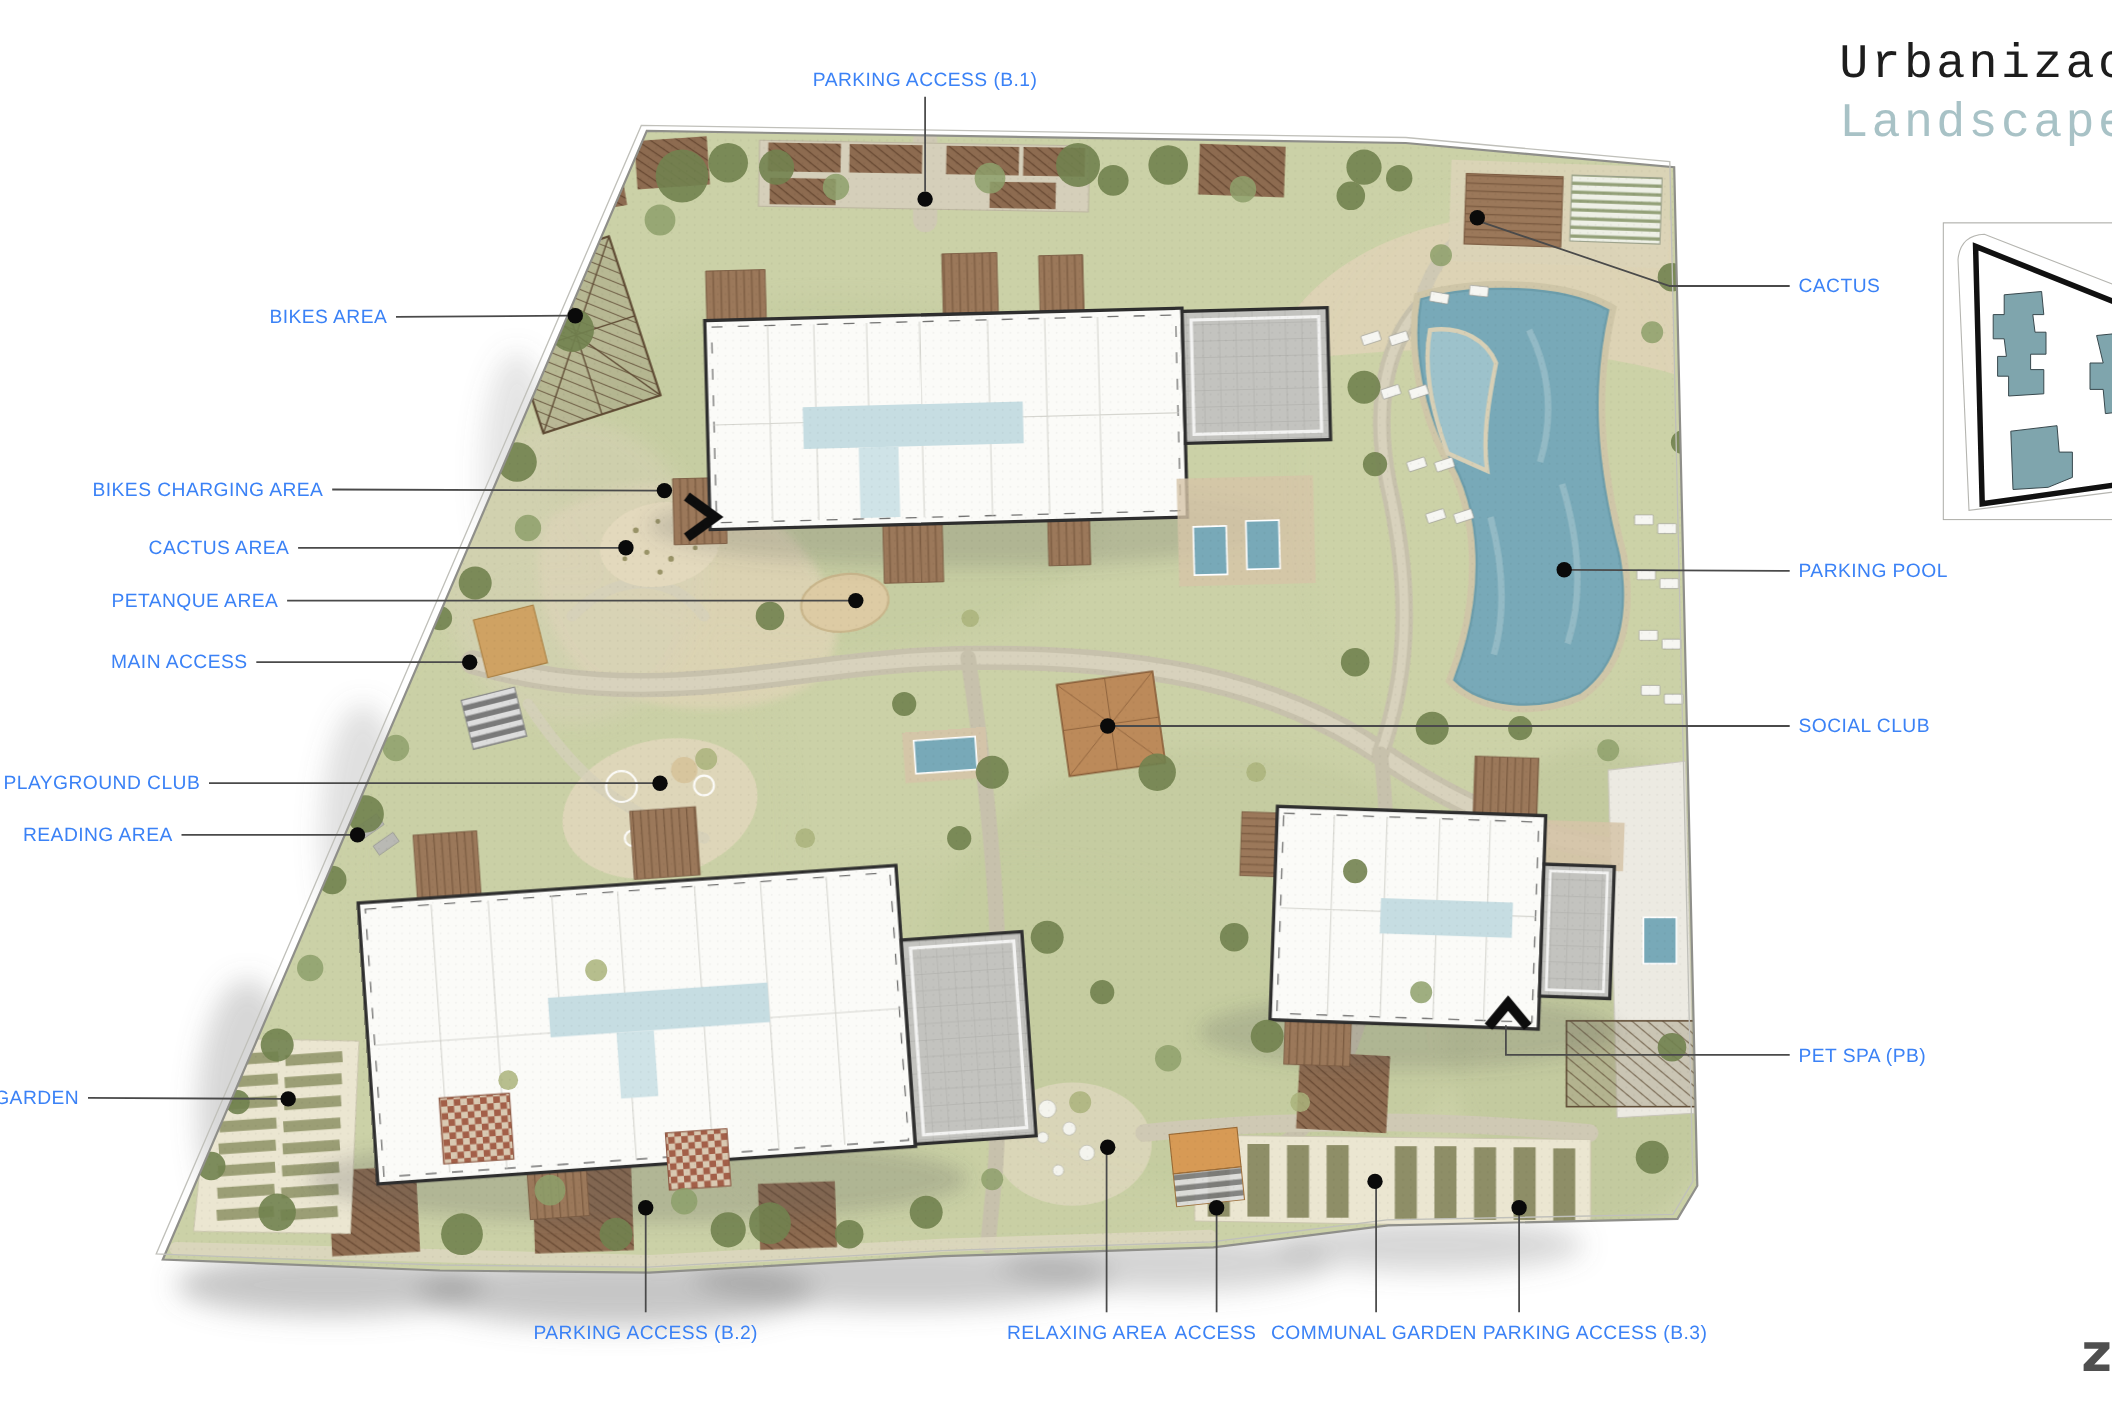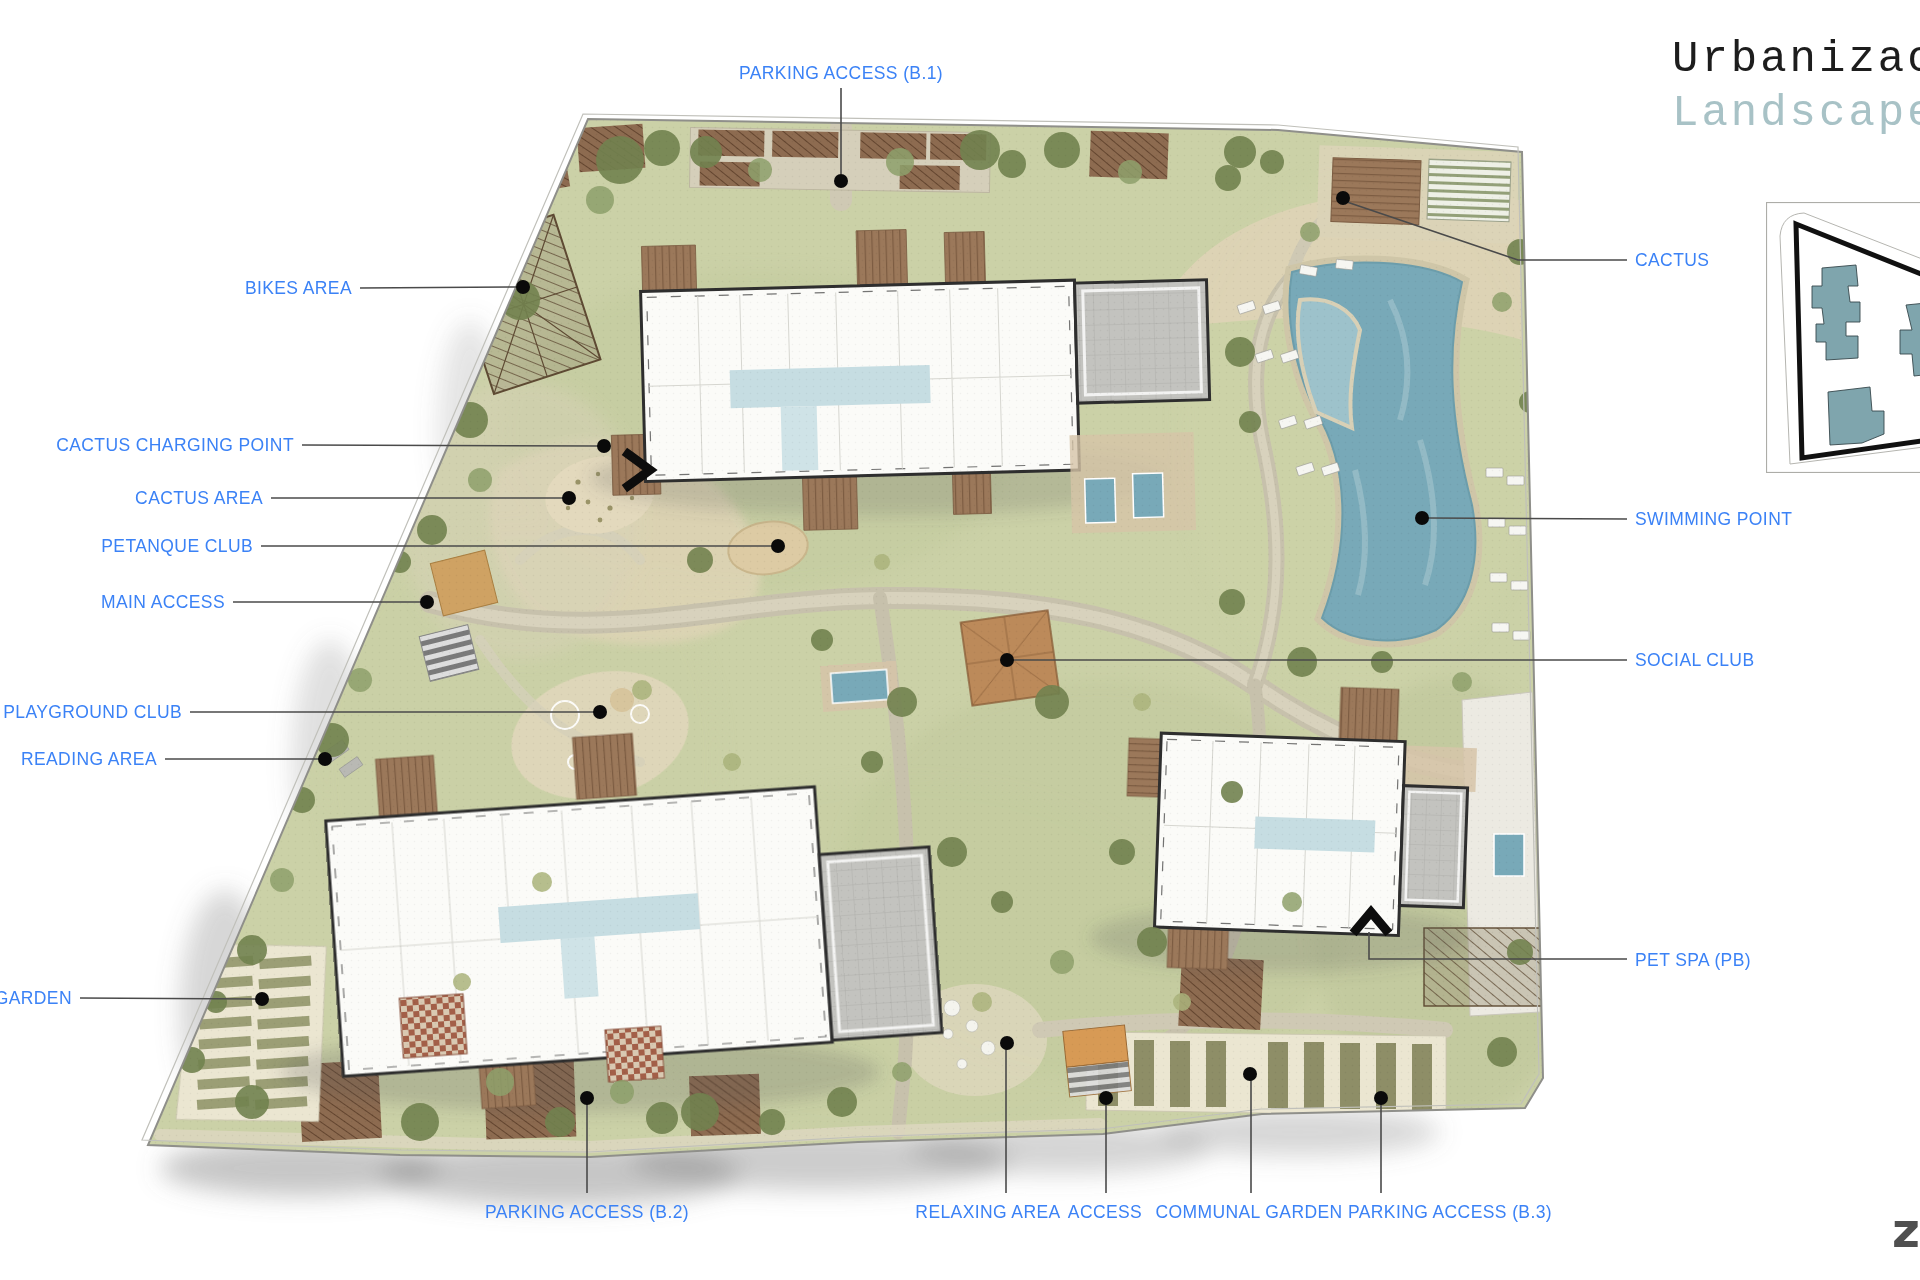--- a/index.html
+++ b/index.html
@@ -458,34 +458,34 @@
       <polyline points="1627,519 1428,518" class="leader"></polyline>
       <circle cx="1422" cy="518" r="7" class="dot"></circle>
       <polyline points="1627,660 1013,660" class="leader"></polyline>
       <circle cx="1007" cy="660" r="7" class="dot"></circle>
       <polyline points="1627,959 1369,959 1369,932" class="leader"></polyline>
     </svg>
 
 <div id="label-layer" style="position:absolute;left:0;top:0;width:1920px;height:1280px;">
       <div class="callout center" style="top: 73px; left: 841px;">PARKING ACCESS (B.1)</div>
       <div class="callout right" style="top: 288px; right: 1568px;">BIKES AREA</div>
-      <div class="callout right" style="top: 445px; right: 1626px;">CACTUS CHARGING POINT</div>
+      <div class="callout right" style="top: 445px; right: 1626px;">BIKES CHARGING AREA</div>
       <div class="callout right" style="top: 498px; right: 1657px;">CACTUS AREA</div>
-      <div class="callout right" style="top: 546px; right: 1667px;">PETANQUE CLUB</div>
+      <div class="callout right" style="top: 546px; right: 1667px;">PETANQUE AREA</div>
       <div class="callout right" style="top: 602px; right: 1695px;">MAIN ACCESS</div>
       <div class="callout right" style="top: 712px; right: 1738px;">PLAYGROUND CLUB</div>
       <div class="callout right" style="top: 759px; right: 1763px;">READING AREA</div>
       <div class="callout right" style="top: 998px; right: 1848px;">L GARDEN</div>
       <div class="callout center" style="top: 1212px; left: 587px;">PARKING ACCESS (B.2)</div>
       <div class="callout center" style="top: 1212px; left: 976px; margin-left: 12px;">RELAXING AREA</div>
       <div class="callout center" style="top: 1212px; left: 1105px;">ACCESS</div>
       <div class="callout center" style="top: 1212px; left: 1249px;">COMMUNAL GARDEN</div>
       <div class="callout center" style="top: 1212px; left: 1450px;">PARKING ACCESS (B.3)</div>
       <div class="callout left" style="top: 260px; left: 1635px;">CACTUS</div>
-      <div class="callout left" style="top: 519px; left: 1635px;">SWIMMING POINT</div>
+      <div class="callout left" style="top: 519px; left: 1635px;">PARKING POOL</div>
       <div class="callout left" style="top: 660px; left: 1635px;">SOCIAL CLUB</div>
       <div class="callout left" style="top: 960px; left: 1635px;">PET SPA (PB)</div>
     </div>
 
 <div id="title-block">
   <div id="title-line1">Urbanizac</div>
   <div id="title-line2">Landscape</div>
 </div>
 
 <div id="inset">

